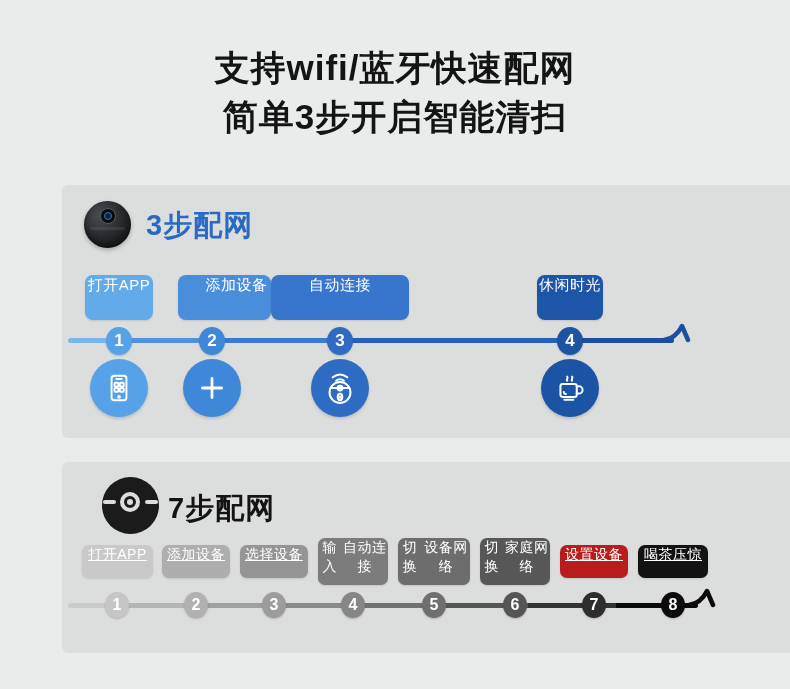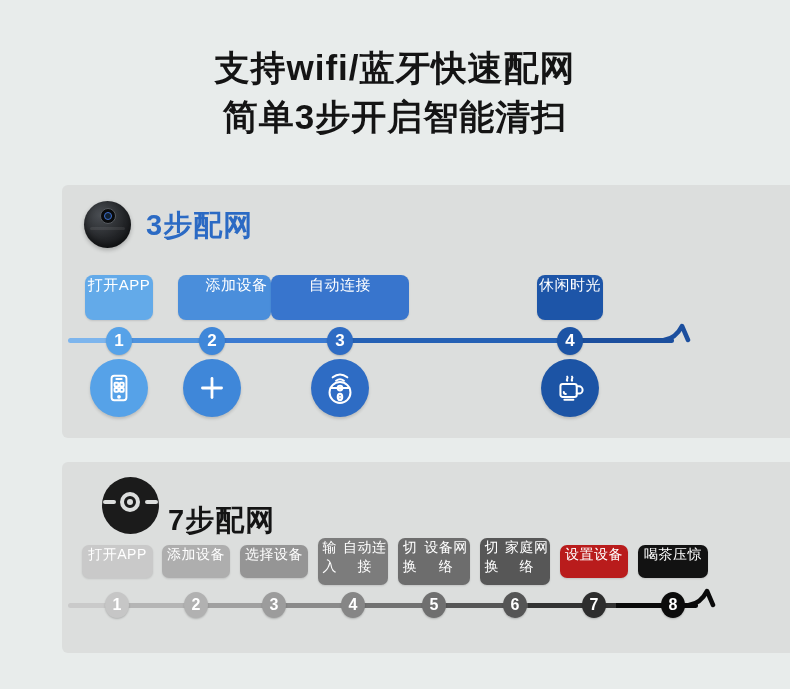--- a/index.html
+++ b/index.html
@@ -35,21 +35,21 @@
   .robot-lens-inner{
     width:6px;height:6px;border-radius:50%;
     background:#123;border:1.5px solid #3f6fd0;
   }
   .robot-photo:after{
     content:"";position:absolute;left:6px;top:26px;width:35px;height:3px;border-radius:2px;
     background:rgba(255,255,255,.08);
   }
   .heading{position:absolute;font-size:29px;font-weight:600;letter-spacing:1px;}
   #panel-blue .heading{left:84px;top:21px;color:#2b6ac4;}
-  #panel-gray .heading{left:106px;top:27px;color:#141414;margin-top:12px;}
+  #panel-gray .heading{left:106px;top:27px;color:#141414;}
 
   .icon7{
     position:absolute;left:40px;top:15px;width:57px;height:57px;border-radius:50%;
     background:#1b1b1b;
   }
   .icon7 .seam{position:absolute;top:23px;height:3.5px;width:13px;background:#dcdedd;border-radius:2px;}
   .icon7 .seam.l{left:1px;}
   .icon7 .seam.r{right:1px;}
   .icon7 .lens{
     position:absolute;left:18px;top:15px;width:20px;height:20px;border-radius:50%;
@@ -59,21 +59,21 @@
   .icon7 .lens-dot{width:6px;height:6px;border-radius:50%;background:#dcdedd;}
 
   
   .badge{
     position:absolute;border-radius:8px;color:#fff;text-align:center;
     display:flex;flex-direction:row;justify-content:center;
     box-shadow:0 1px 2px rgba(0,0,0,.12);
   }
   #panel-blue .badge{top:90px;height:45px;font-size:15px;line-height:20px;letter-spacing:.5px;}
   #panel-gray .badge{font-size:14px;line-height:19px;letter-spacing:.5px;border-radius:7px;}
-  #panel-gray .badge.single{top:83px;height:33px;}
+  #panel-gray .badge.single{top:83px;height:33px;text-decoration:underline;}
   #panel-gray .badge.double{top:76px;height:47px;}
 
   
   .tl-line{position:absolute;height:5px;border-radius:3px;}
   #panel-blue .tl-line{
     left:6px;top:153px;width:606px;
     background:linear-gradient(to right,
       #7db5ed 0 10%, #4f93de 10% 25%, #3b7ad1 25% 46%, #2561b5 46% 84%, #1c4f9e 84% 100%);
   }
   #panel-gray .tl-line{

